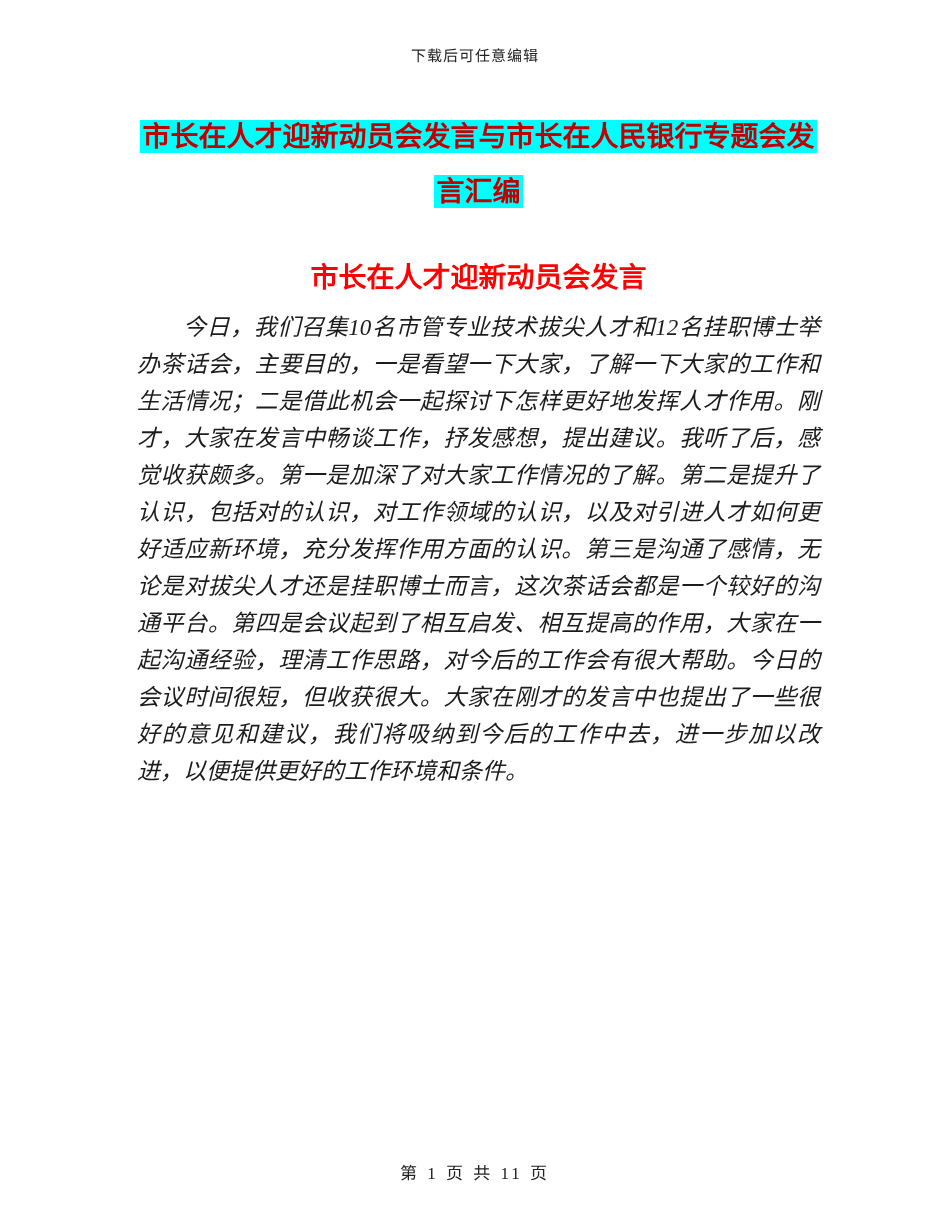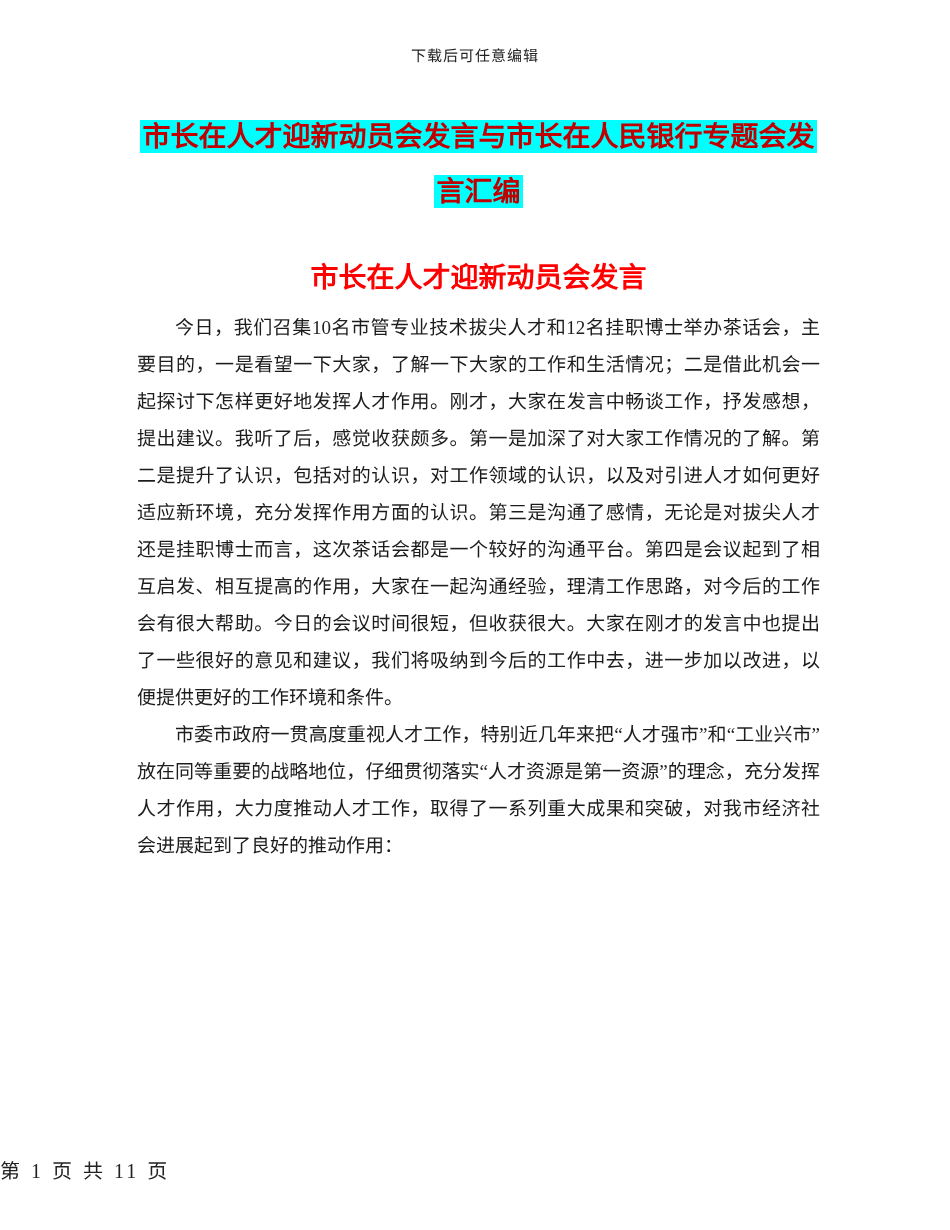--- a/index.html
+++ b/index.html
@@ -50,52 +50,52 @@
     text-align:center;
     font-size:28px;
     font-weight:bold;
     color:var(--section-title);
     line-height:34px;
   }
   .body-text{
     margin-top:14px;
   }
   .body-text p{
-    font-size:19px;
+    font-size:23px;
     line-height:37px;
     text-indent:2em;
     text-align:justify;
     color:var(--body-text);
+    font-style:italic;
   }
   .doc-footer{
     position:absolute;
     bottom:46px;
     left:0;
     width:100%;
-    text-align:left;
-    font-size:20px;
+    text-align:center;
+    font-size:17px;
     letter-spacing:3px;
     color:#222222;
   }
 </style>
 </head>
 <body>
 
 <div class="page">
 
   <div class="doc-header">下载后可任意编辑</div>
 
   <div class="content">
 
     <h1 class="doc-title"><span class="hl">市长在人才迎新动员会发言与市长在人民银行专题会发言汇编</span></h1>
 
     <h2 class="section-title">市长在人才迎新动员会发言</h2>
 
     <div class="body-text">
       <p>今日，我们召集10名市管专业技术拔尖人才和12名挂职博士举办茶话会，主要目的，一是看望一下大家，了解一下大家的工作和生活情况；二是借此机会一起探讨下怎样更好地发挥人才作用。刚才，大家在发言中畅谈工作，抒发感想，提出建议。我听了后，感觉收获颇多。第一是加深了对大家工作情况的了解。第二是提升了认识，包括对的认识，对工作领域的认识，以及对引进人才如何更好适应新环境，充分发挥作用方面的认识。第三是沟通了感情，无论是对拔尖人才还是挂职博士而言，这次茶话会都是一个较好的沟通平台。第四是会议起到了相互启发、相互提高的作用，大家在一起沟通经验，理清工作思路，对今后的工作会有很大帮助。今日的会议时间很短，但收获很大。大家在刚才的发言中也提出了一些很好的意见和建议，我们将吸纳到今后的工作中去，进一步加以改进，以便提供更好的工作环境和条件。</p>
-      <p>市委市政府一贯高度重视人才工作，特别近几年来把“人才强市”和“工业兴市”放在同等重要的战略地位，仔细贯彻落实“人才资源是第一资源”的理念，充分发挥人才作用，大力度推动人才工作，取得了一系列重大成果和突破，对我市经济社会进展起到了良好的推动作用：</p>
     </div>
 
   </div>
 
   <div class="doc-footer">第 1 页 共 11 页</div>
 
 </div>
 
 </body></html>

